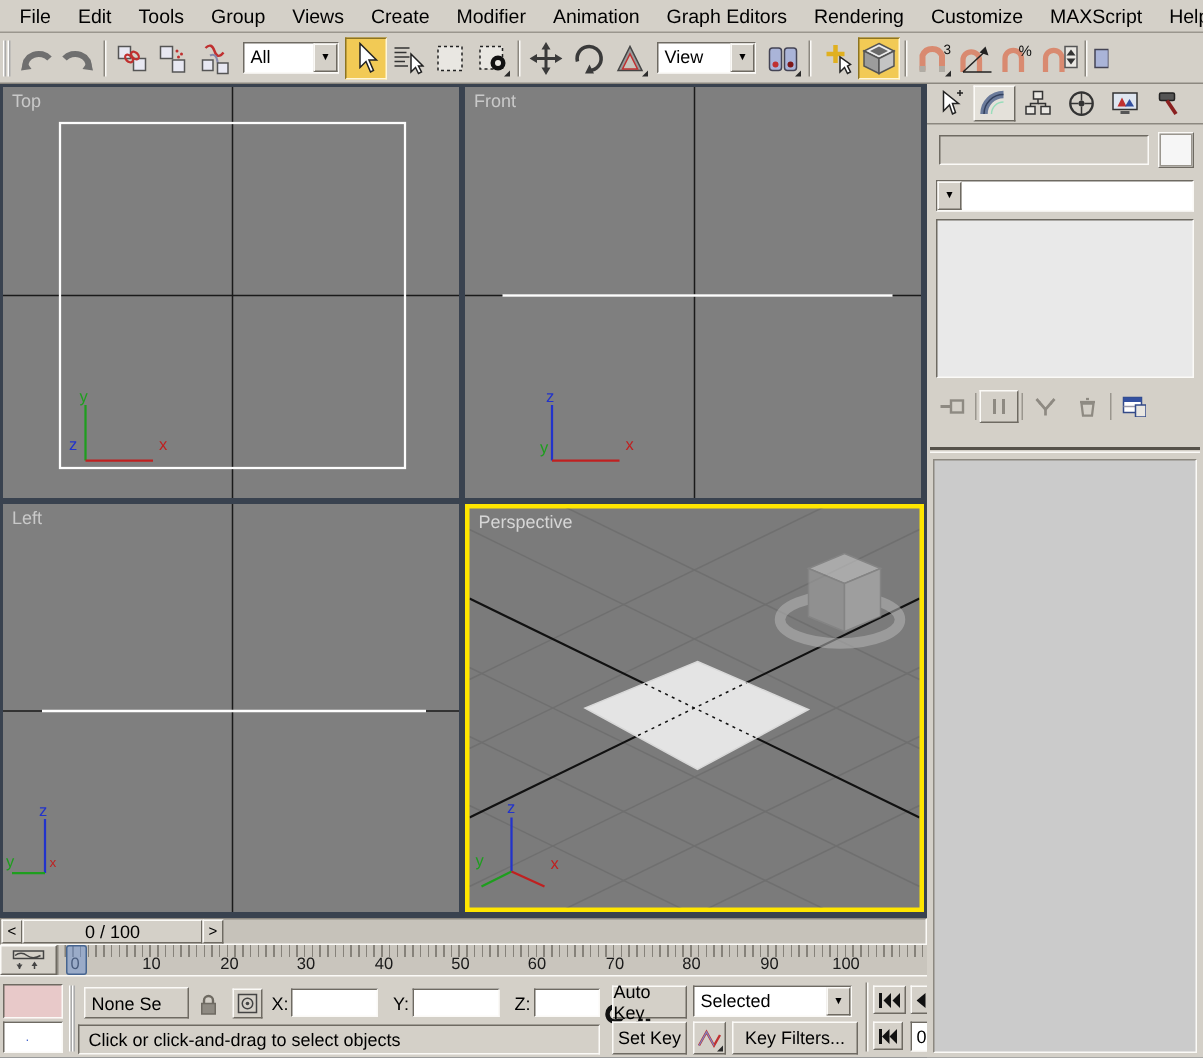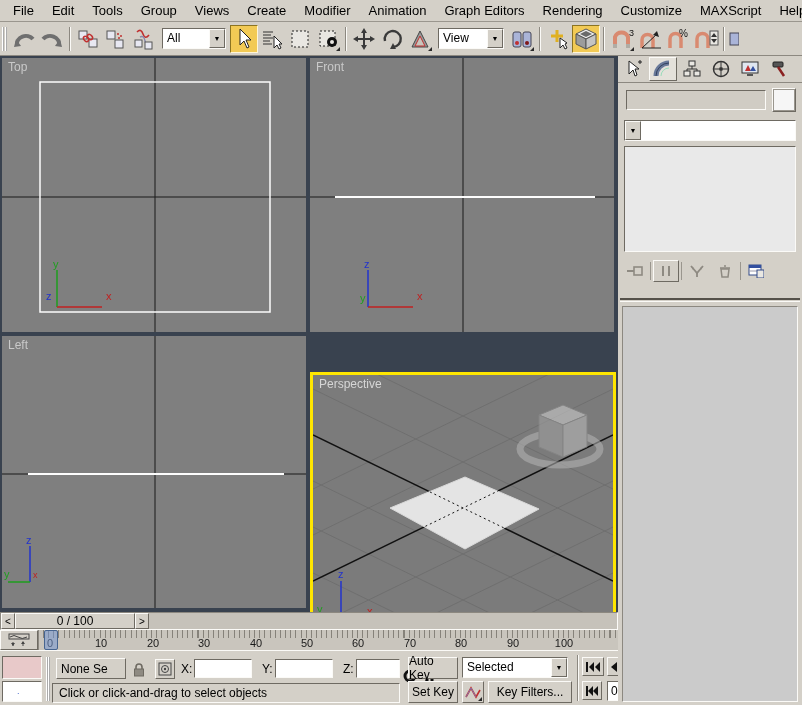--- a/index.html
+++ b/index.html
@@ -369,21 +369,21 @@
       <g font-family="Liberation Sans" font-size="11">
         <line x1="28" y1="246" x2="28" y2="210" stroke="#2233cc" stroke-width="1.5"></line>
         <text x="24" y="208" fill="#2233cc">z</text>
         <line x1="28" y1="246" x2="6" y2="246" stroke="#1e9e1e" stroke-width="1.5"></line>
         <text x="2" y="242" fill="#1e9e1e">y</text>
         <text x="31" y="242" fill="#c02020" font-size="9">x</text>
       </g>
     </svg>
   </div>
 
-  <div class="viewport" id="vp-perspective" style="left:310px; top:280px; width:306px; height:272px;margin-top:36px;">
+  <div class="viewport" id="vp-perspective" style="left:310px; top:280px; width:306px; height:272px;">
     <span class="vp-label">Perspective</span>
     <svg class="vp-svg" width="300" height="266">
       <defs>
         <clipPath id="diamondClip">
             <polygon points="152,102 226,134 152,174 77,133"></polygon>
           </clipPath>
       </defs>
 
       <g stroke="#6f6f6f" stroke-width="1">
         <line x1="0" y1="14" x2="300" y2="160"></line>

